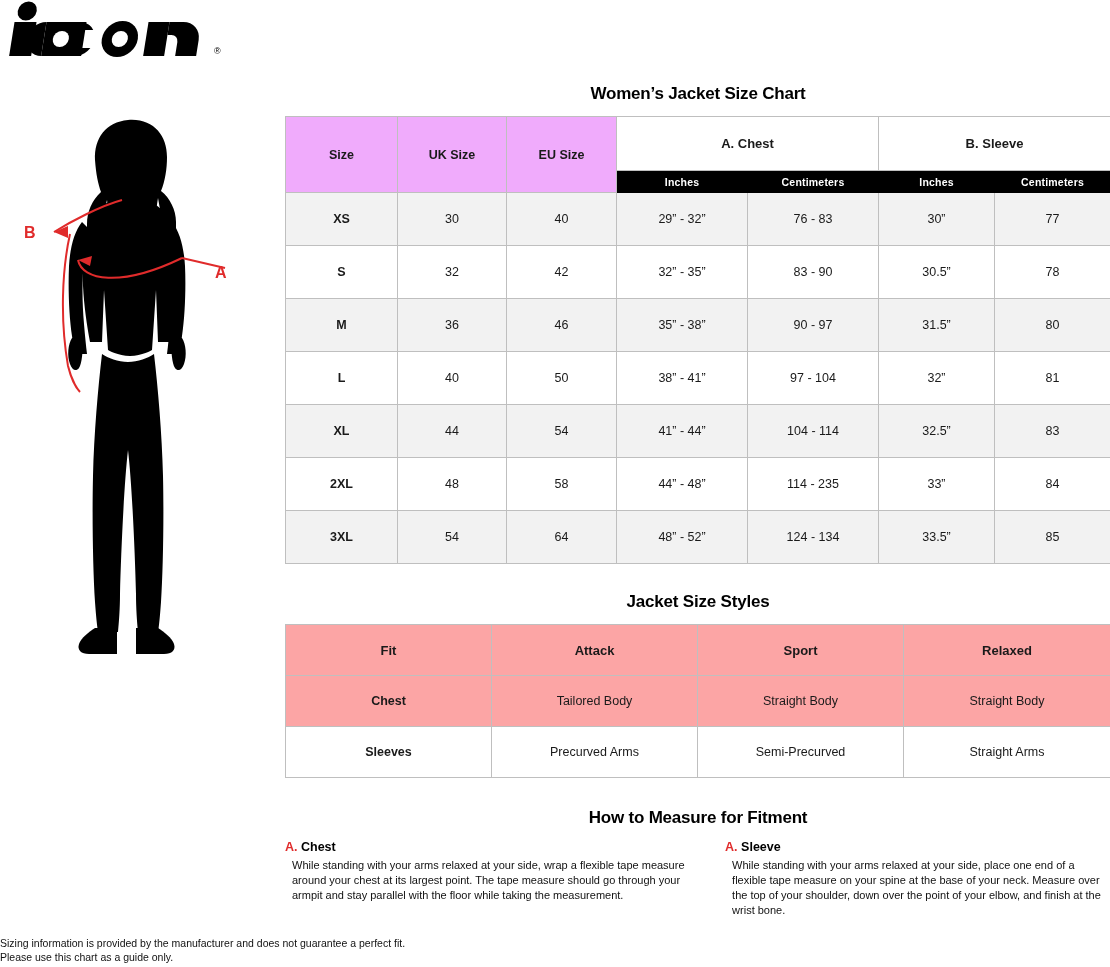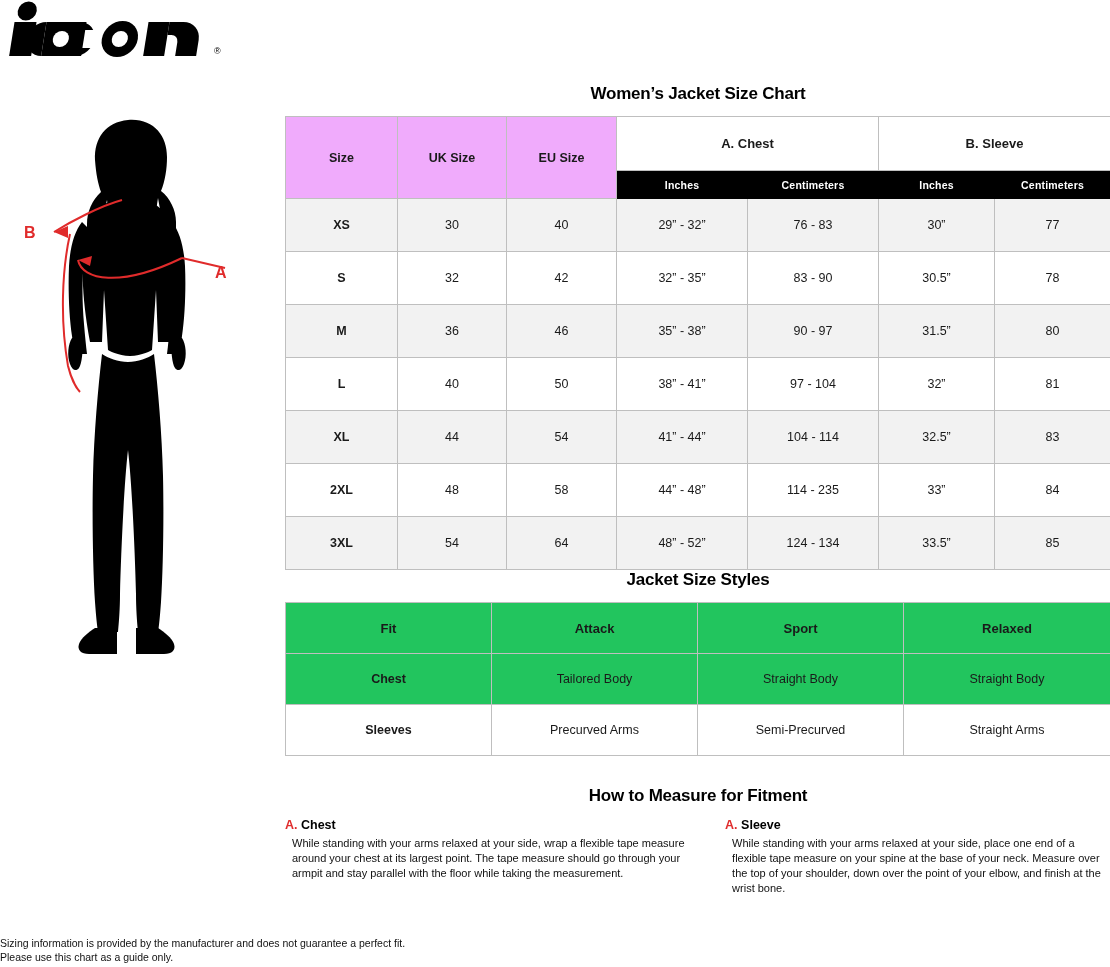--- a/index.html
+++ b/index.html
@@ -38,21 +38,21 @@
     width: 826px;
   }
 
   h2.section-title {
     font-size: 17px;
     font-weight: bold;
     margin: 0 0 12px 0;
     letter-spacing: -0.2px;
     text-align: center;
   }
-  .section-title.second { }
+  .section-title.second { margin-top: 28px; }
   .section-title.third { margin-top: 30px; }
 
   
   table.sizechart {
     border-collapse: collapse;
     width: 825px;
     table-layout: fixed;
   }
   table.sizechart th, table.sizechart td {
     border: 1px solid #bfbfbf;
@@ -68,21 +68,21 @@
     vertical-align: middle;
   }
   table.sizechart thead th.corner {
     height: 76px;
     font-size: 12.5px;
     font-weight: bold;
     background: #f0abfc;
     vertical-align: middle;
   }
   table.sizechart thead th.unit {
-    height: 28px;
+    height: 22px;
     background: #000000;
     color: #ffffff;
     font-size: 10.5px;
     font-weight: bold;
     border: 1px solid #000;
     letter-spacing: 0.2px;
   }
   table.sizechart tbody td {
     height: 53px;
     vertical-align: middle;
@@ -98,21 +98,21 @@
   }
   table.styles th, table.styles td {
     border: 1px solid #bfbfbf;
     height: 51px;
     text-align: center;
     vertical-align: middle;
     font-size: 12.5px;
     color: #1a1a1a;
   }
   table.styles th { font-weight: bold; font-size: 13px; }
-  table.styles tr.alt th, table.styles tr.alt td { background: #22c55e; }
+  table.styles tr.alt th, table.styles tr.alt td { background: #fca5a5; }
   table.styles td.rowhead, table.styles th.rowhead { font-weight: bold; }
 
   
   .measure-cols {
     display: flex;
     gap: 20px;
     margin-top: 8px;
   }
   .measure-col { width: 430px; }
   .measure-col.right { width: 395px; }

